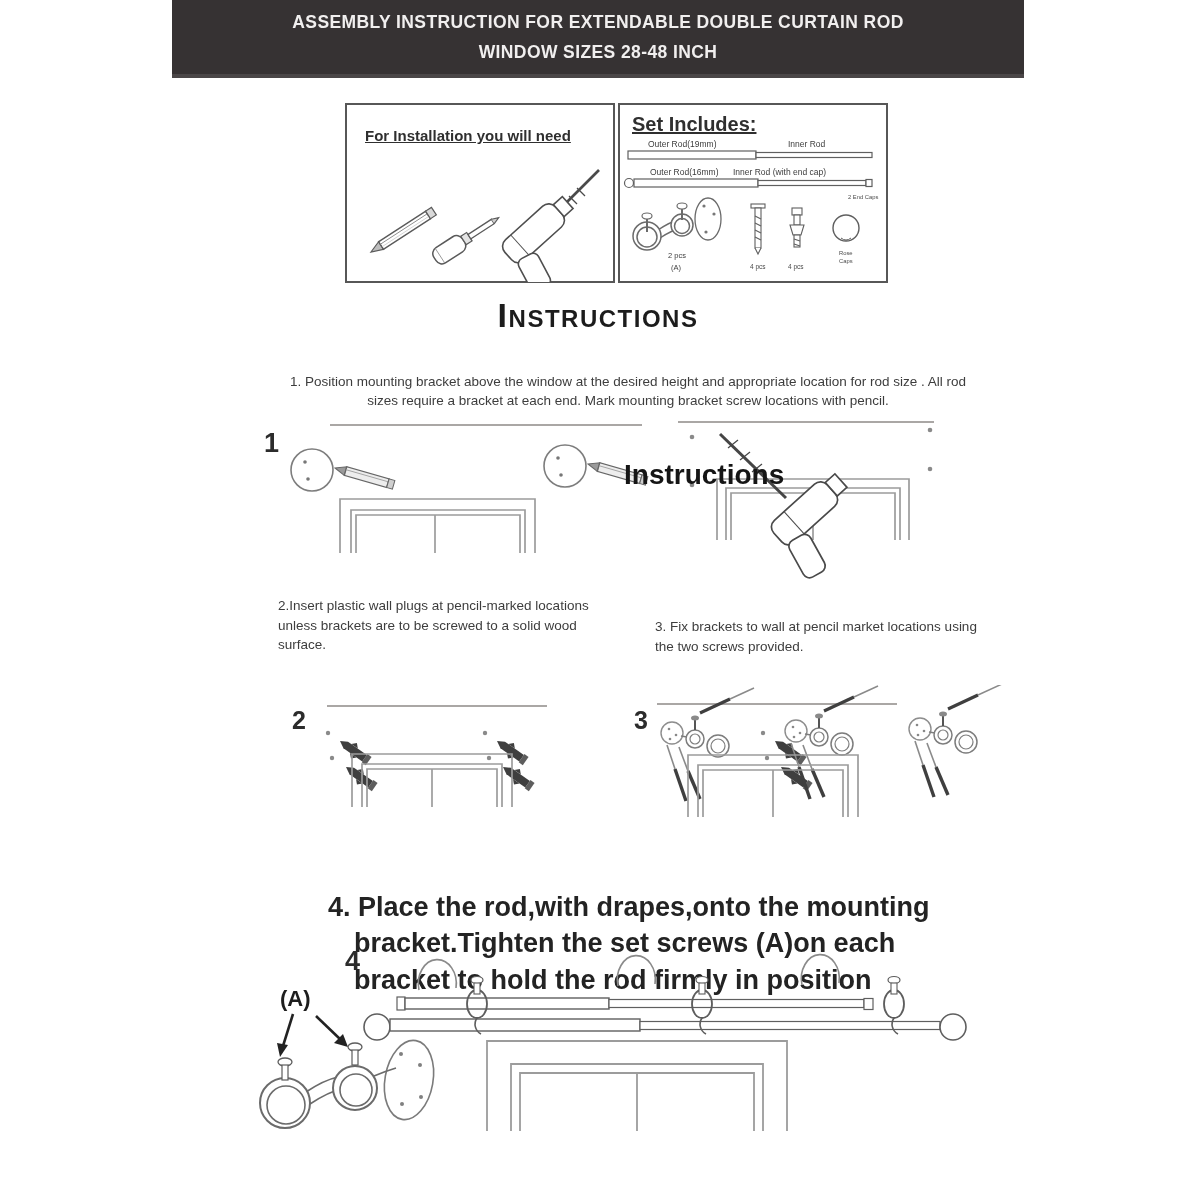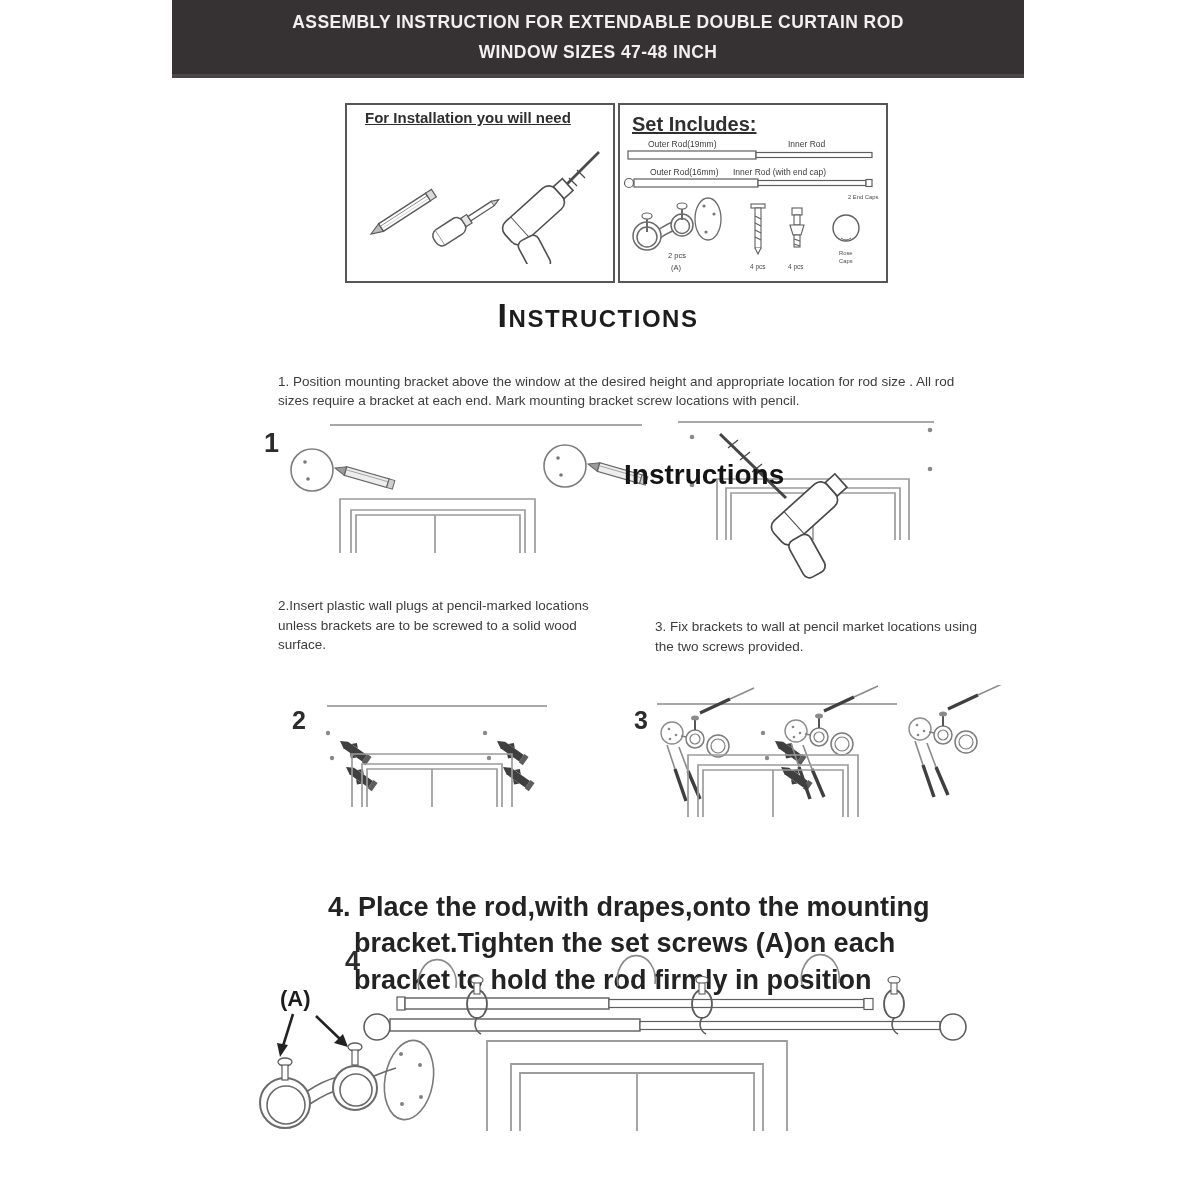--- a/index.html
+++ b/index.html
@@ -6,44 +6,44 @@
   .page{position:relative;width:1200px;height:1200px;background:#ffffff;overflow:hidden;
         font-family:"Liberation Sans",sans-serif;color:#3a3a3a;}
   .topbar{position:absolute;left:172px;top:0;width:852px;height:74px;background:#363233;
           border-bottom:4px solid #4a4647;display:flex;flex-direction:column;justify-content:center;
           align-items:center;gap:4px;}
   .topbar div{color:#f1efef;font-size:17.5px;font-weight:bold;letter-spacing:.4px;line-height:1.5;}
   .box{position:absolute;top:103px;height:180px;border:2px solid #575757;background:#fff;box-sizing:border-box;}
   .tools-box{left:345px;width:270px;}
   .set-box{left:618px;width:270px;}
   .box-title{font-weight:bold;text-decoration:underline;color:#2f2f2f;}
-  .tools-title{font-size:15px;margin:4px 0 0 18px;}
+  .tools-title{font-size:15px;margin:22px 0 0 18px;}
   .set-title{font-size:20px;margin:8px 0 0 12px;}
   .inst-title{position:absolute;left:172px;top:296px;width:852px;text-align:center;
               font-size:34px;font-weight:bold;color:#1c1c1c;font-variant:small-caps;letter-spacing:1.5px;}
   .step{position:absolute;font-size:13.5px;line-height:1.45;color:#3d3d3d;}
-  .step1{left:278px;top:358px;width:700px;}
+  .step1{left:278px;top:358px;width:700px;text-align:center;}
   .step2{left:278px;top:585px;width:348px;margin-top:11px;}
   .step3{left:655px;top:585px;width:330px;margin-top:32px;}
   .step4{left:328px;top:862px;width:612px;font-size:27px;font-weight:600;color:#232323;
          line-height:1.35;padding-left:26px;text-indent:-26px;}
   .fig{position:absolute;left:172px;}
   .fig1{top:408px;}
   .fig23{top:685px;}
   .fig4{top:928px;}
   svg text{font-family:"Liberation Sans",sans-serif;}
 </style>
 </head>
 <body>
 
 <div class="page">
 
   <header class="topbar">
     <div>ASSEMBLY INSTRUCTION FOR EXTENDABLE DOUBLE CURTAIN ROD</div>
-    <div>WINDOW SIZES 47-48 INCH</div>
+    <div>WINDOW SIZES 28-48 INCH</div>
   </header>
 
   <div class="box tools-box">
     <div class="box-title tools-title">For Installation you will need</div>
     <svg width="266" height="138" viewBox="0 0 266 138">
 
       <g transform="translate(24,108) rotate(-33)">
         <path d="M0,0 L12,-4.5 L12,4.5 Z" fill="#bdbdbd" stroke="#5a5a5a" stroke-width="1.2"></path>
         <rect x="12" y="-4.5" width="56" height="9" fill="#ffffff" stroke="#5a5a5a" stroke-width="1.4"></rect>
         <line x1="12" y1="-1.4" x2="68" y2="-1.4" stroke="#8d8d8d" stroke-width="0.9"></line>

